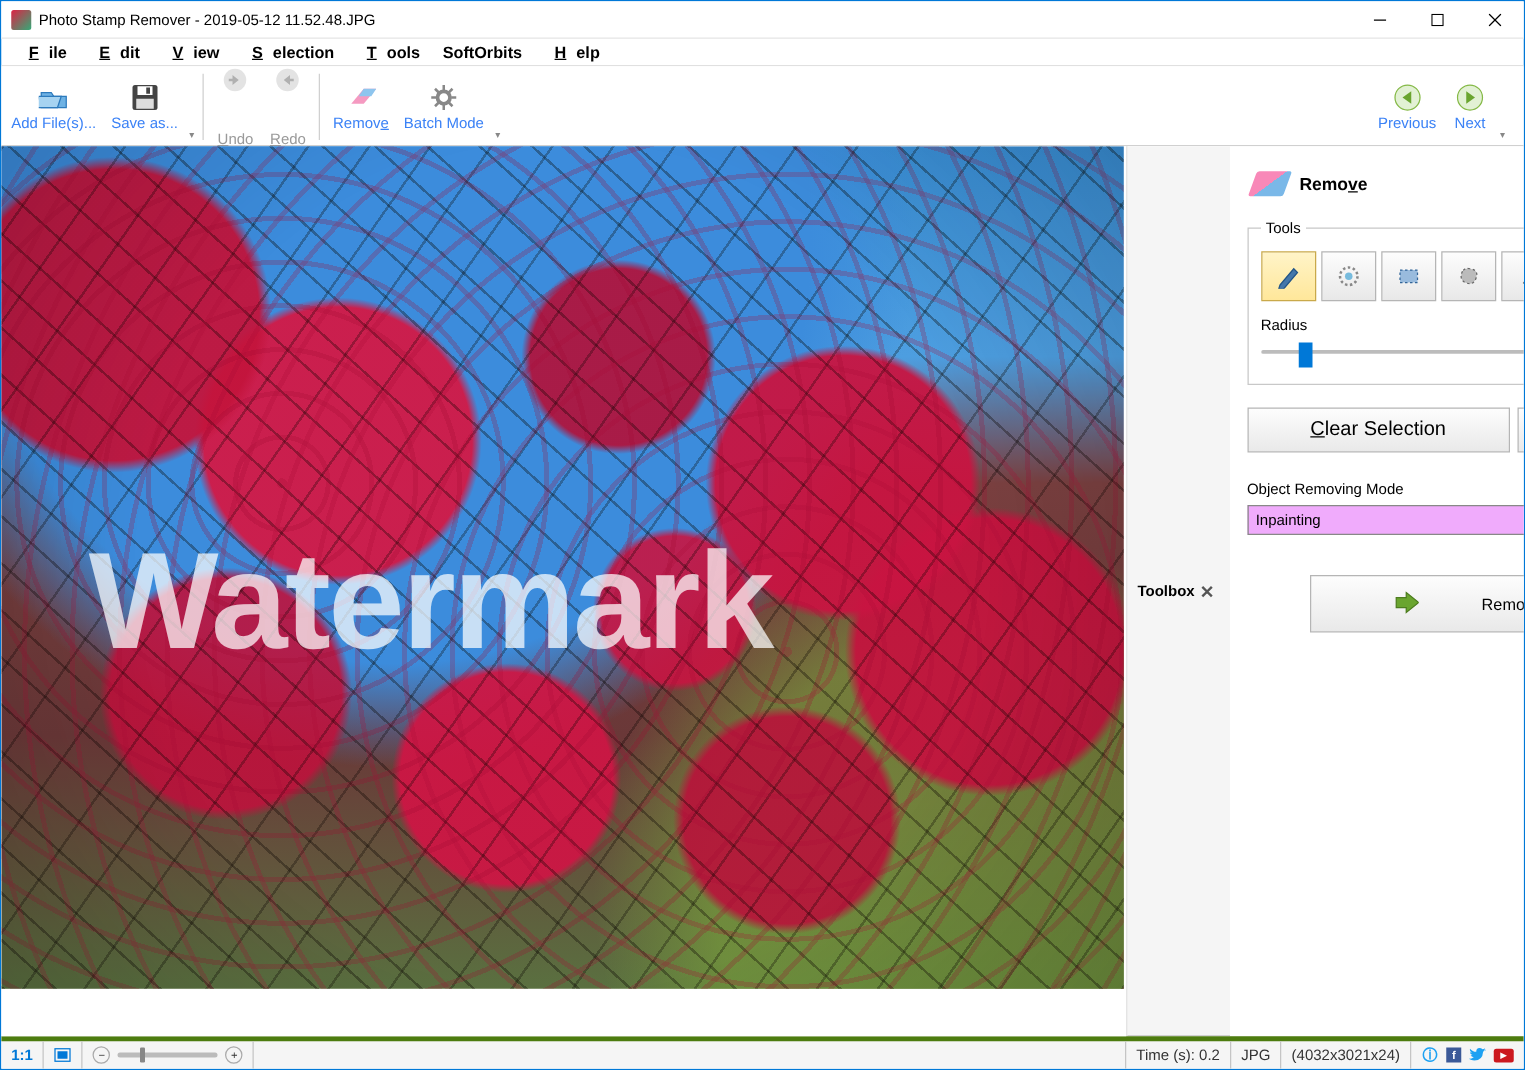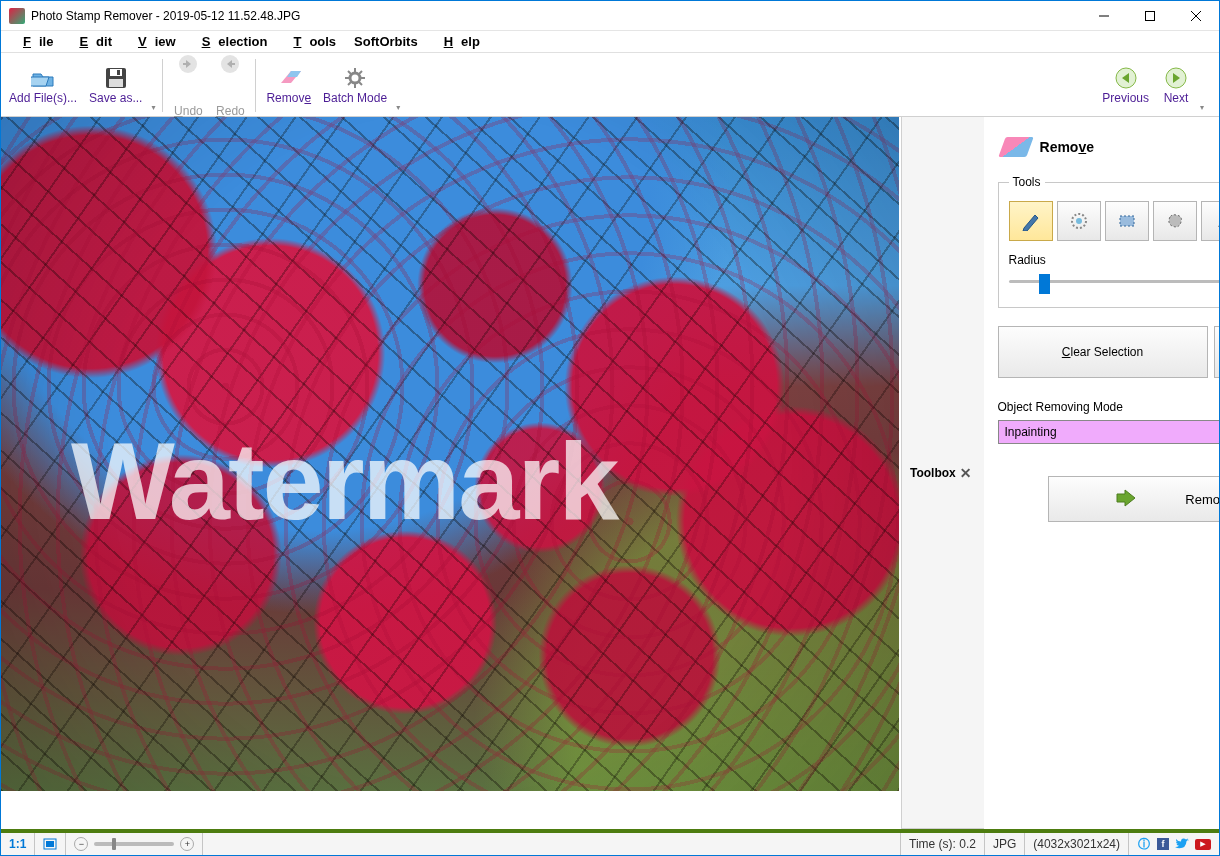--- a/index.html
+++ b/index.html
@@ -64,21 +64,21 @@
   }
   .tool-sep {
     width:1px; background:#d0d0d0; margin:4px 4px;
   }
   .tool-btn {
     display:flex; flex-direction:column;
     align-items:center; justify-content:center;
     padding: 2px 6px;
     min-width: 42px;
     font-size:12px;
-    color:#4c1d95;
+    color:#3b82f6;
     text-align:center;
     line-height:1.1;
   }
   .tool-btn.disabled { color:#9a9a9a;gap:28px; }
   .tool-icon {
     width:24px; height:24px;
     display:flex; align-items:center; justify-content:center;
     margin-bottom:2px;
   }
   .toolbar-right { margin-left:auto; display:flex; align-items:stretch; padding-right: 10px; }
@@ -199,23 +199,23 @@
     width:11px; height:20px; background:#0078d7;
   }
   .num-input {
     width:34px; height:20px; border:1px solid #888; font-size:12px;
     text-align:left; padding-left:3px;
   }
 
   .btn {
     border:1px solid #b5b5b5;
     background: linear-gradient(#fdfdfd,#e9e9e9);
-    font-size:12px;
+    font-size:16px;
     display:flex; align-items:center; justify-content:center;
-    height:52px;
+    height:36px;
   }
   .clear-row {
     display:flex; gap:6px; margin-bottom: 22px;
   }
   .clear-row .btn:first-child{ flex:1; }
   .clear-row .btn.small{ width:44px; }
 
   .mode-label { font-size:12px; margin-bottom:6px; }
   .combo {
     height:24px; border:1px solid #888;

